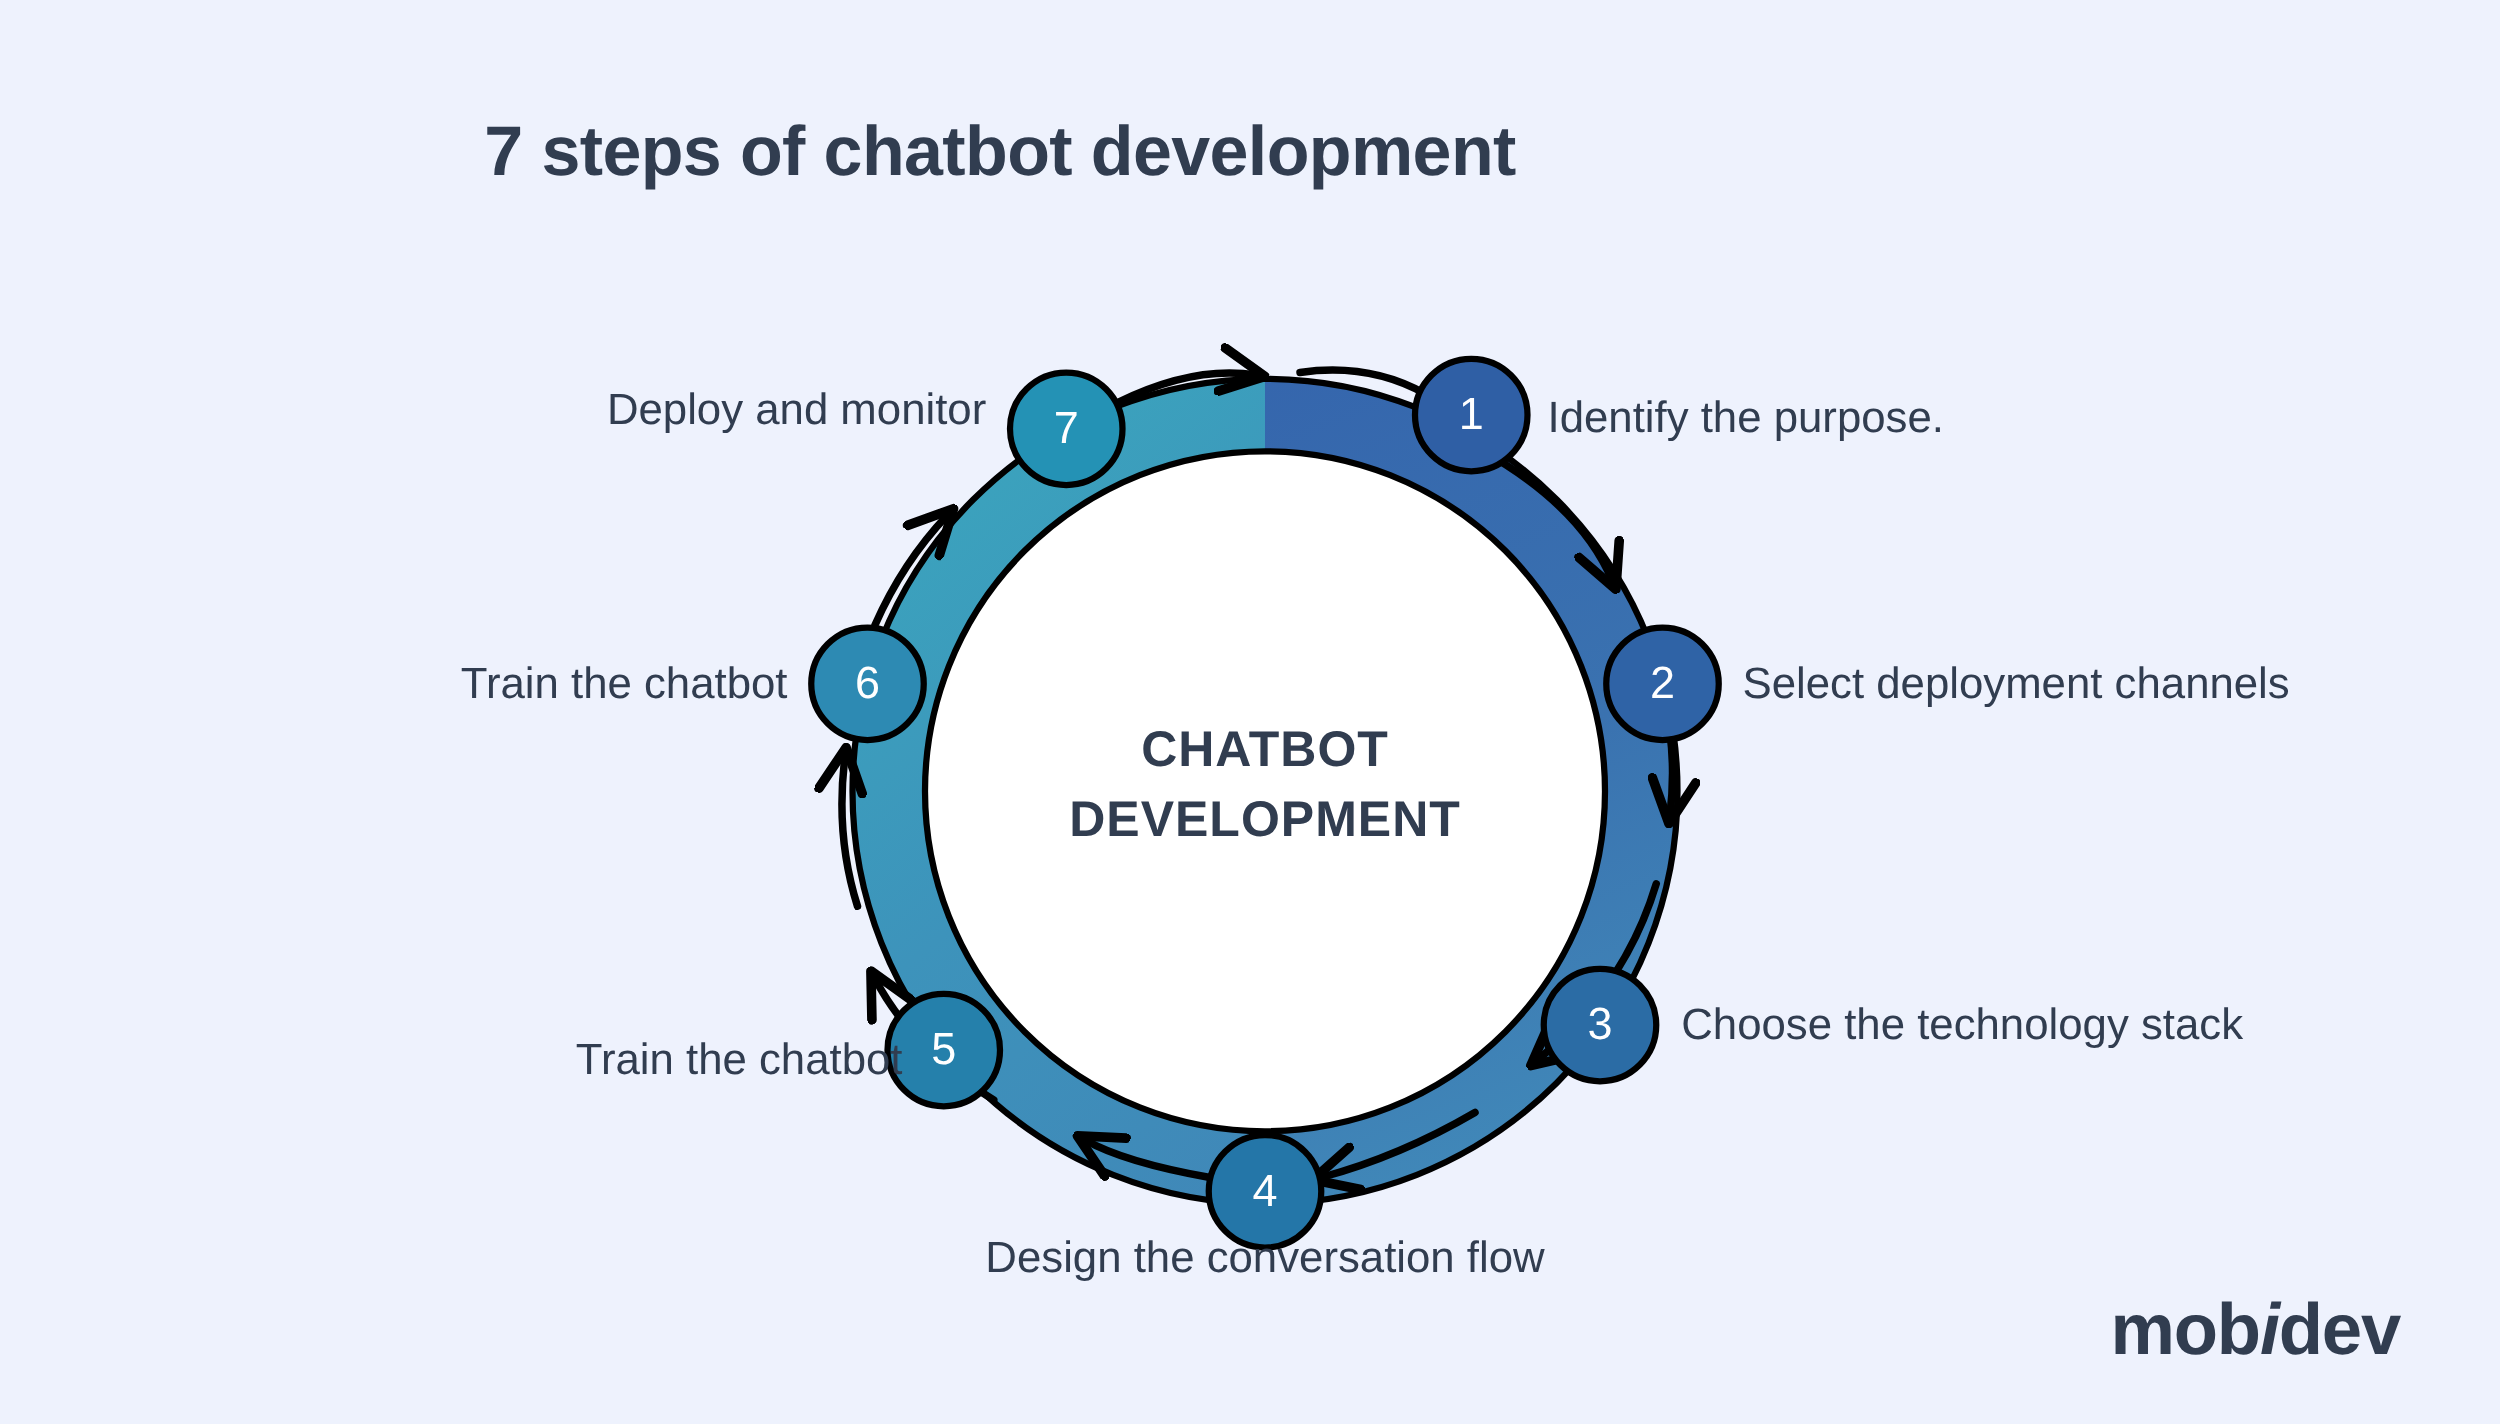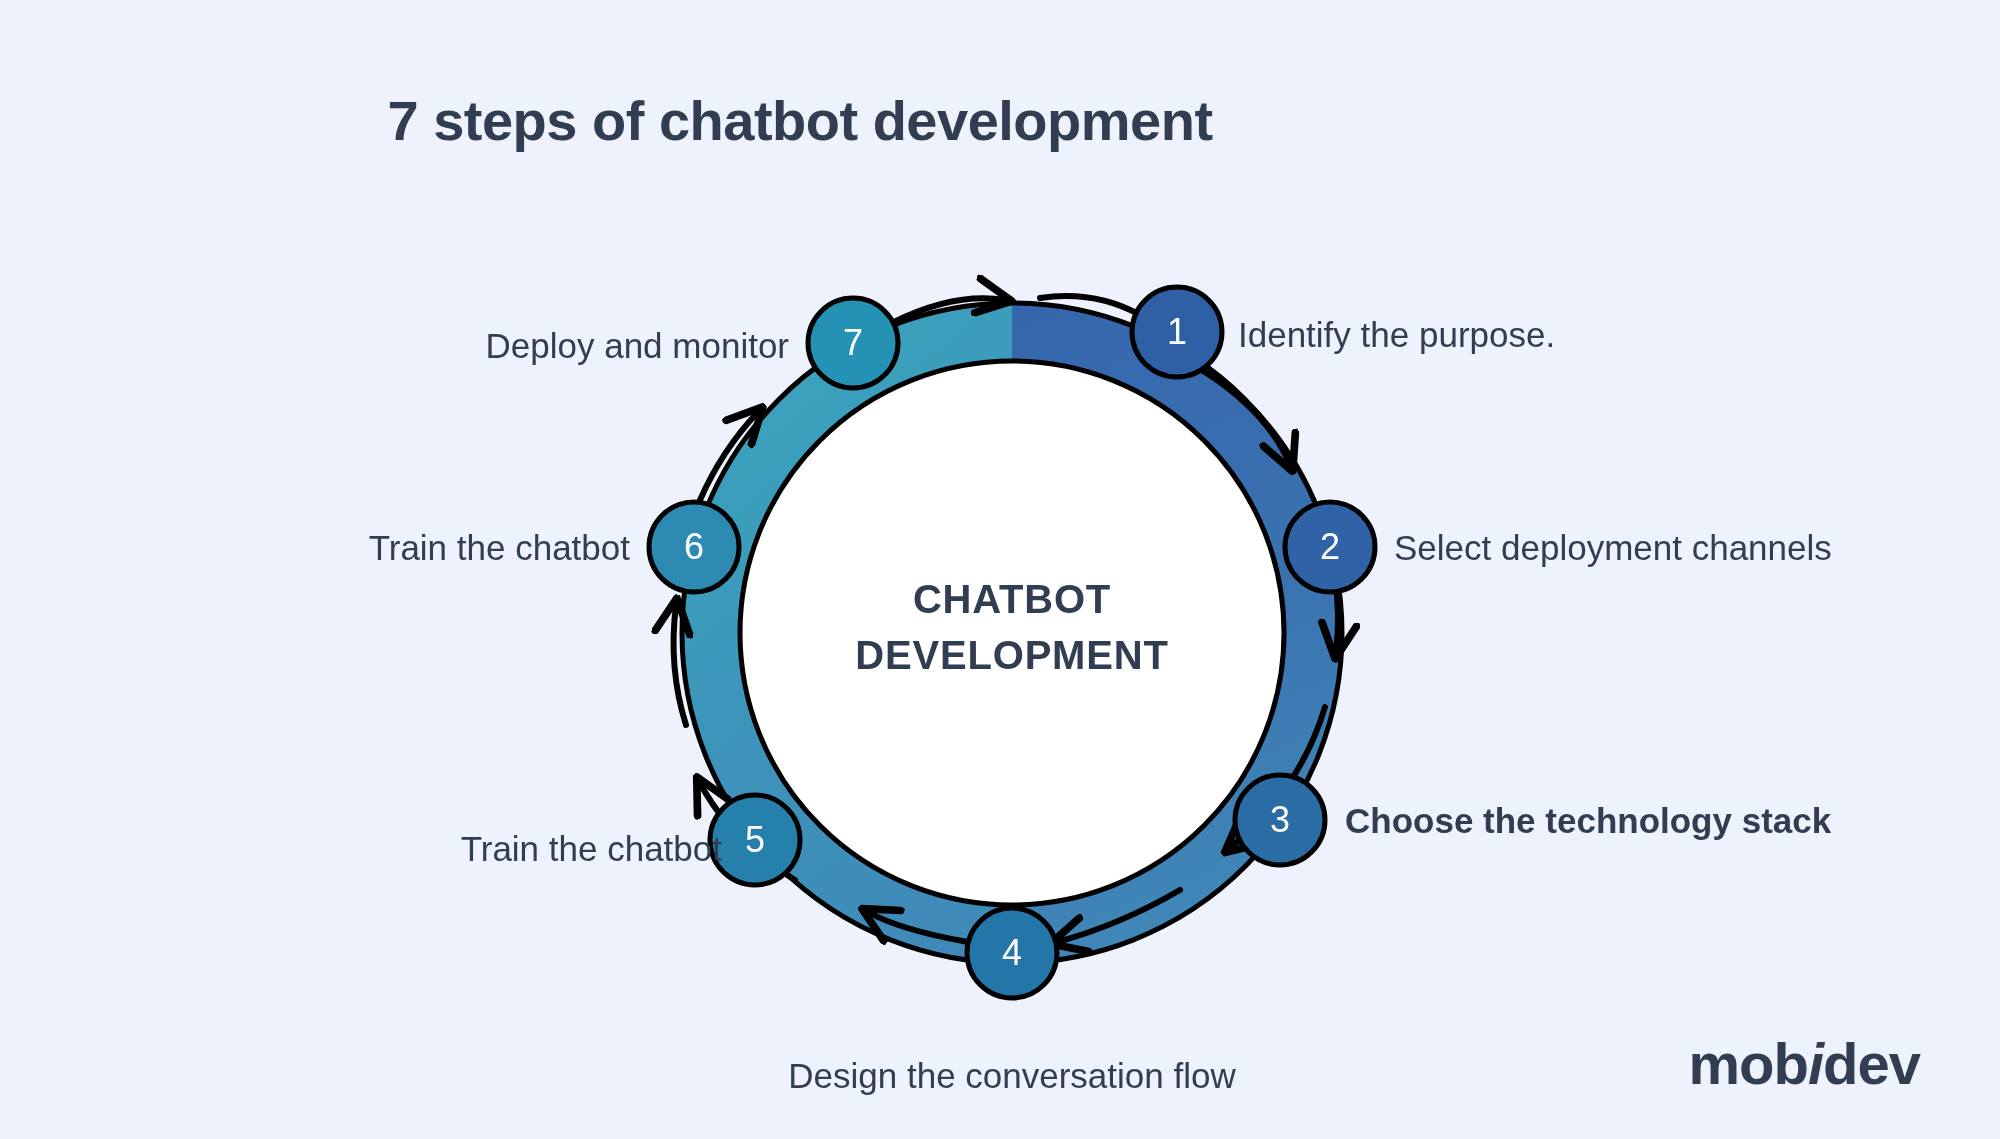--- a/index.html
+++ b/index.html
@@ -162,25 +162,25 @@
         <circle cx="853" cy="343" r="45" fill="#2492b5" stroke="#000" stroke-width="5"></circle>
         <text class="step-num" x="853" y="345">7</text>
       </g>
     </g>
   </svg>
 
   <div class="step-label right" style="left:1394px; top:547px;">Select deployment channels</div>
 
   <div class="step-label right" style="left:1238px; top:334px;">Identify the purpose.</div>
 
-  <div class="step-label right" style="left:1345px; top:820px;font-weight:bold;">Choose the technology stack</div>
+  <div class="step-label right" style="left:1345px; top:820px;">Choose the technology stack</div>
 
-  <div class="step-label center" style="left:1012px; top:1075px;">Design the conversation flow</div>
+  <div class="step-label center" style="left:1012px; top:1006px;">Design the conversation flow</div>
 
   <div class="step-label left" style="left:722px; top:848px;">Train the chatbot</div>
 
   <div class="step-label left" style="left:630px; top:547px;">Train the chatbot</div>
 
-  <div class="step-label left" style="left:789px; top:345px;">Deploy and monitor</div>
+  <div class="step-label left" style="left:789px; top:328px;">Deploy and monitor</div>
 
   <div class="logo"><span>mob</span><span class="i">i</span><span>dev</span></div>
 
 </div>
 
 </body></html>

